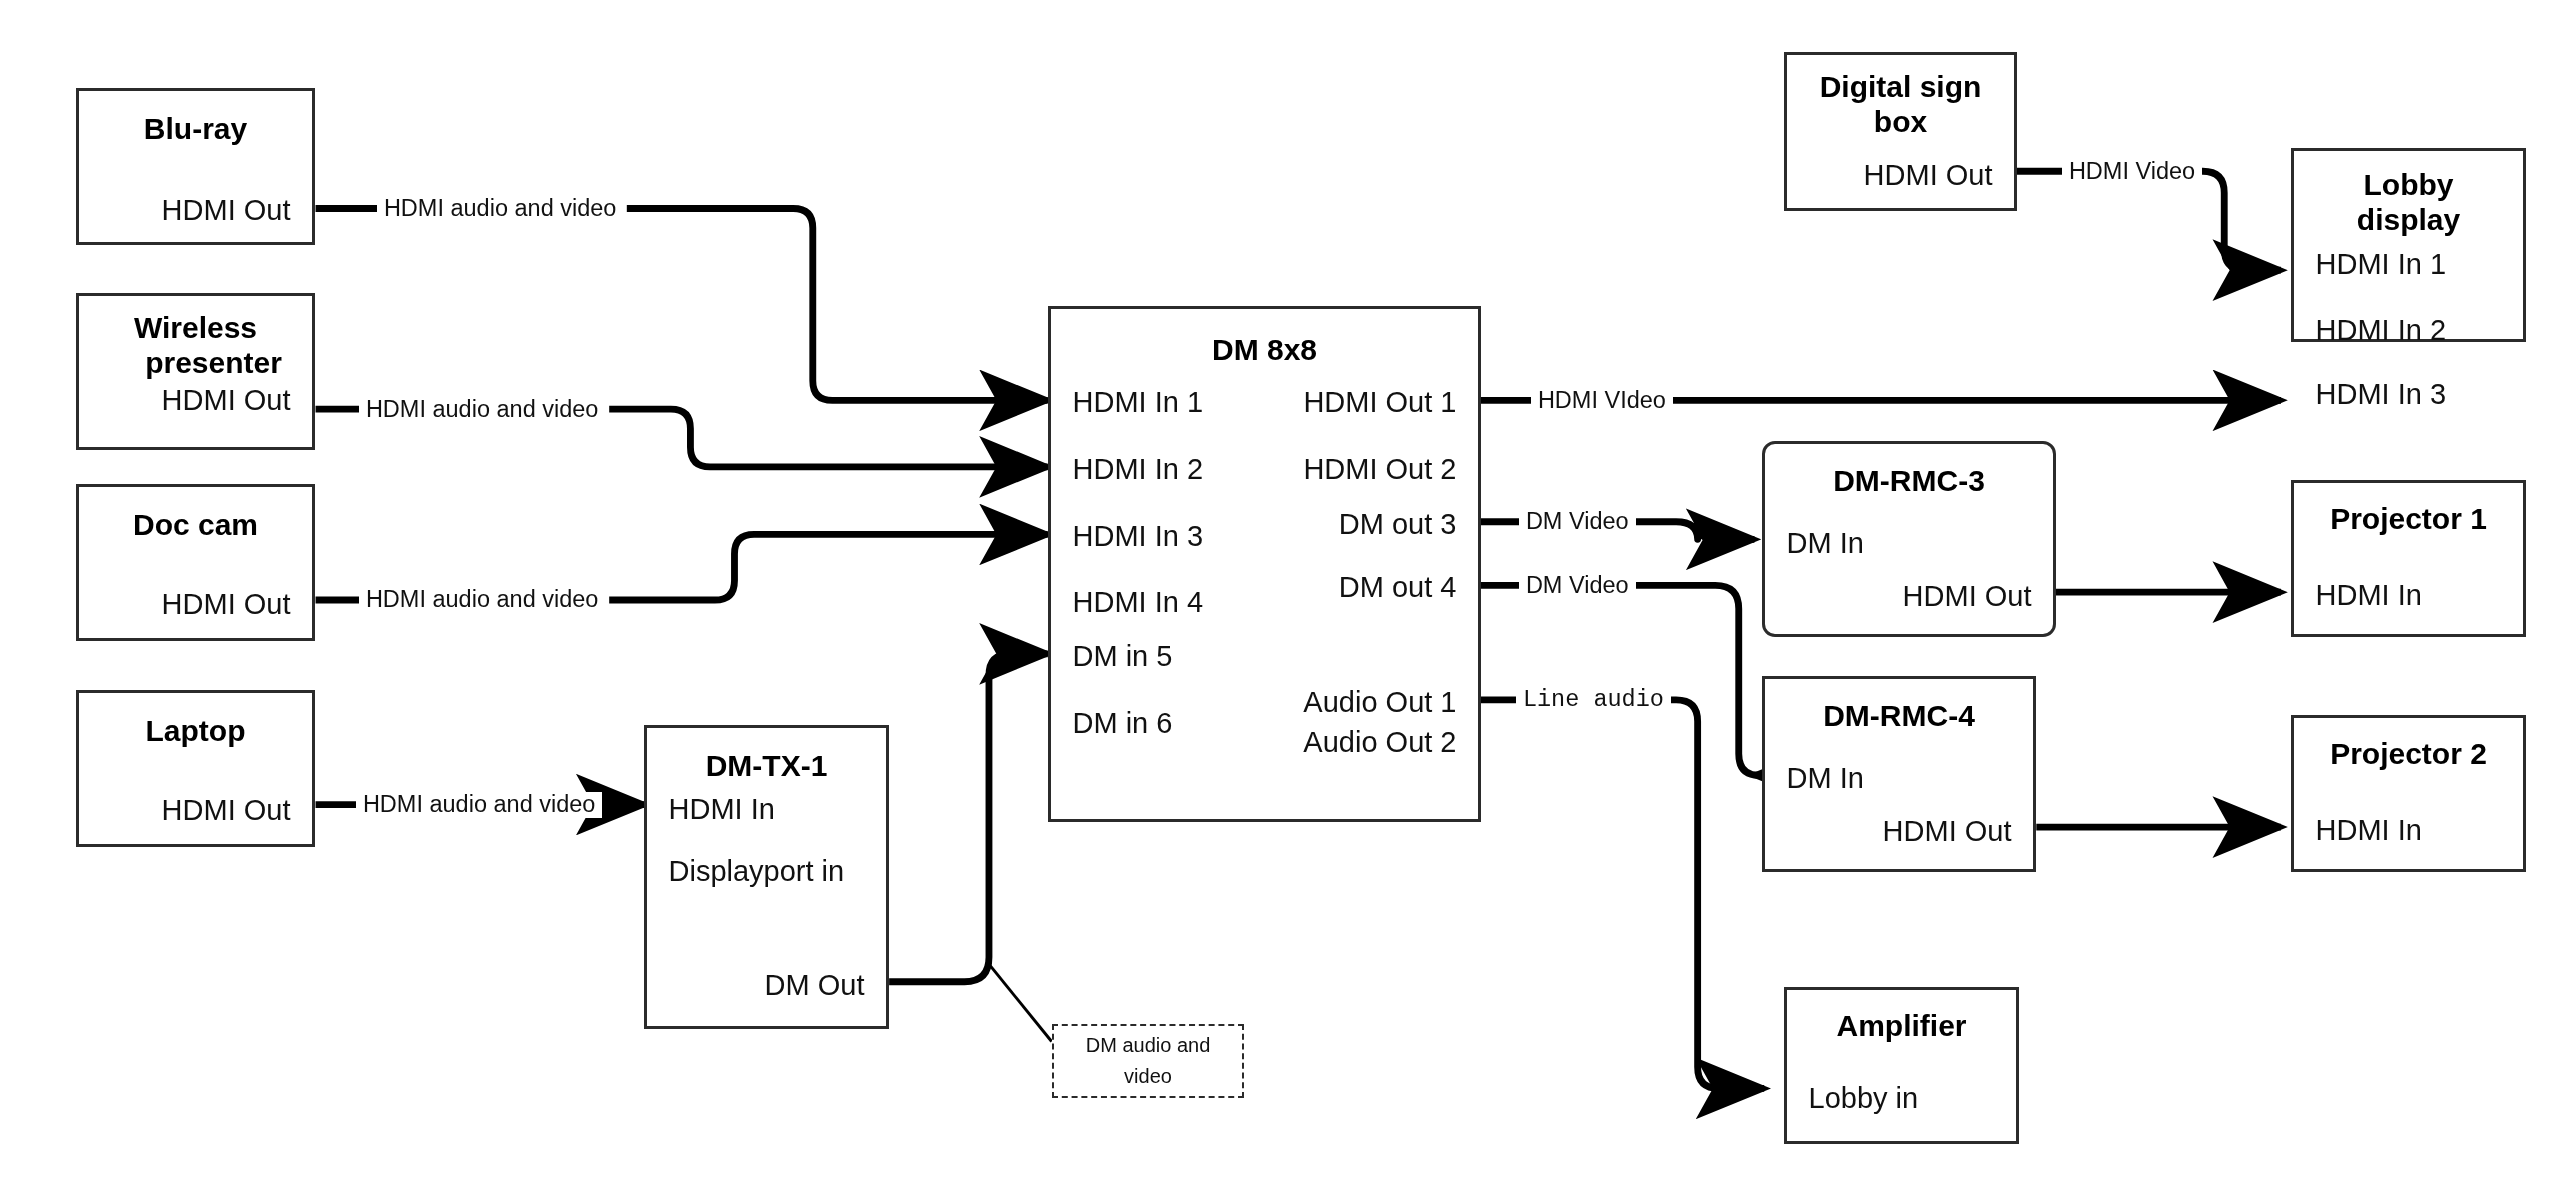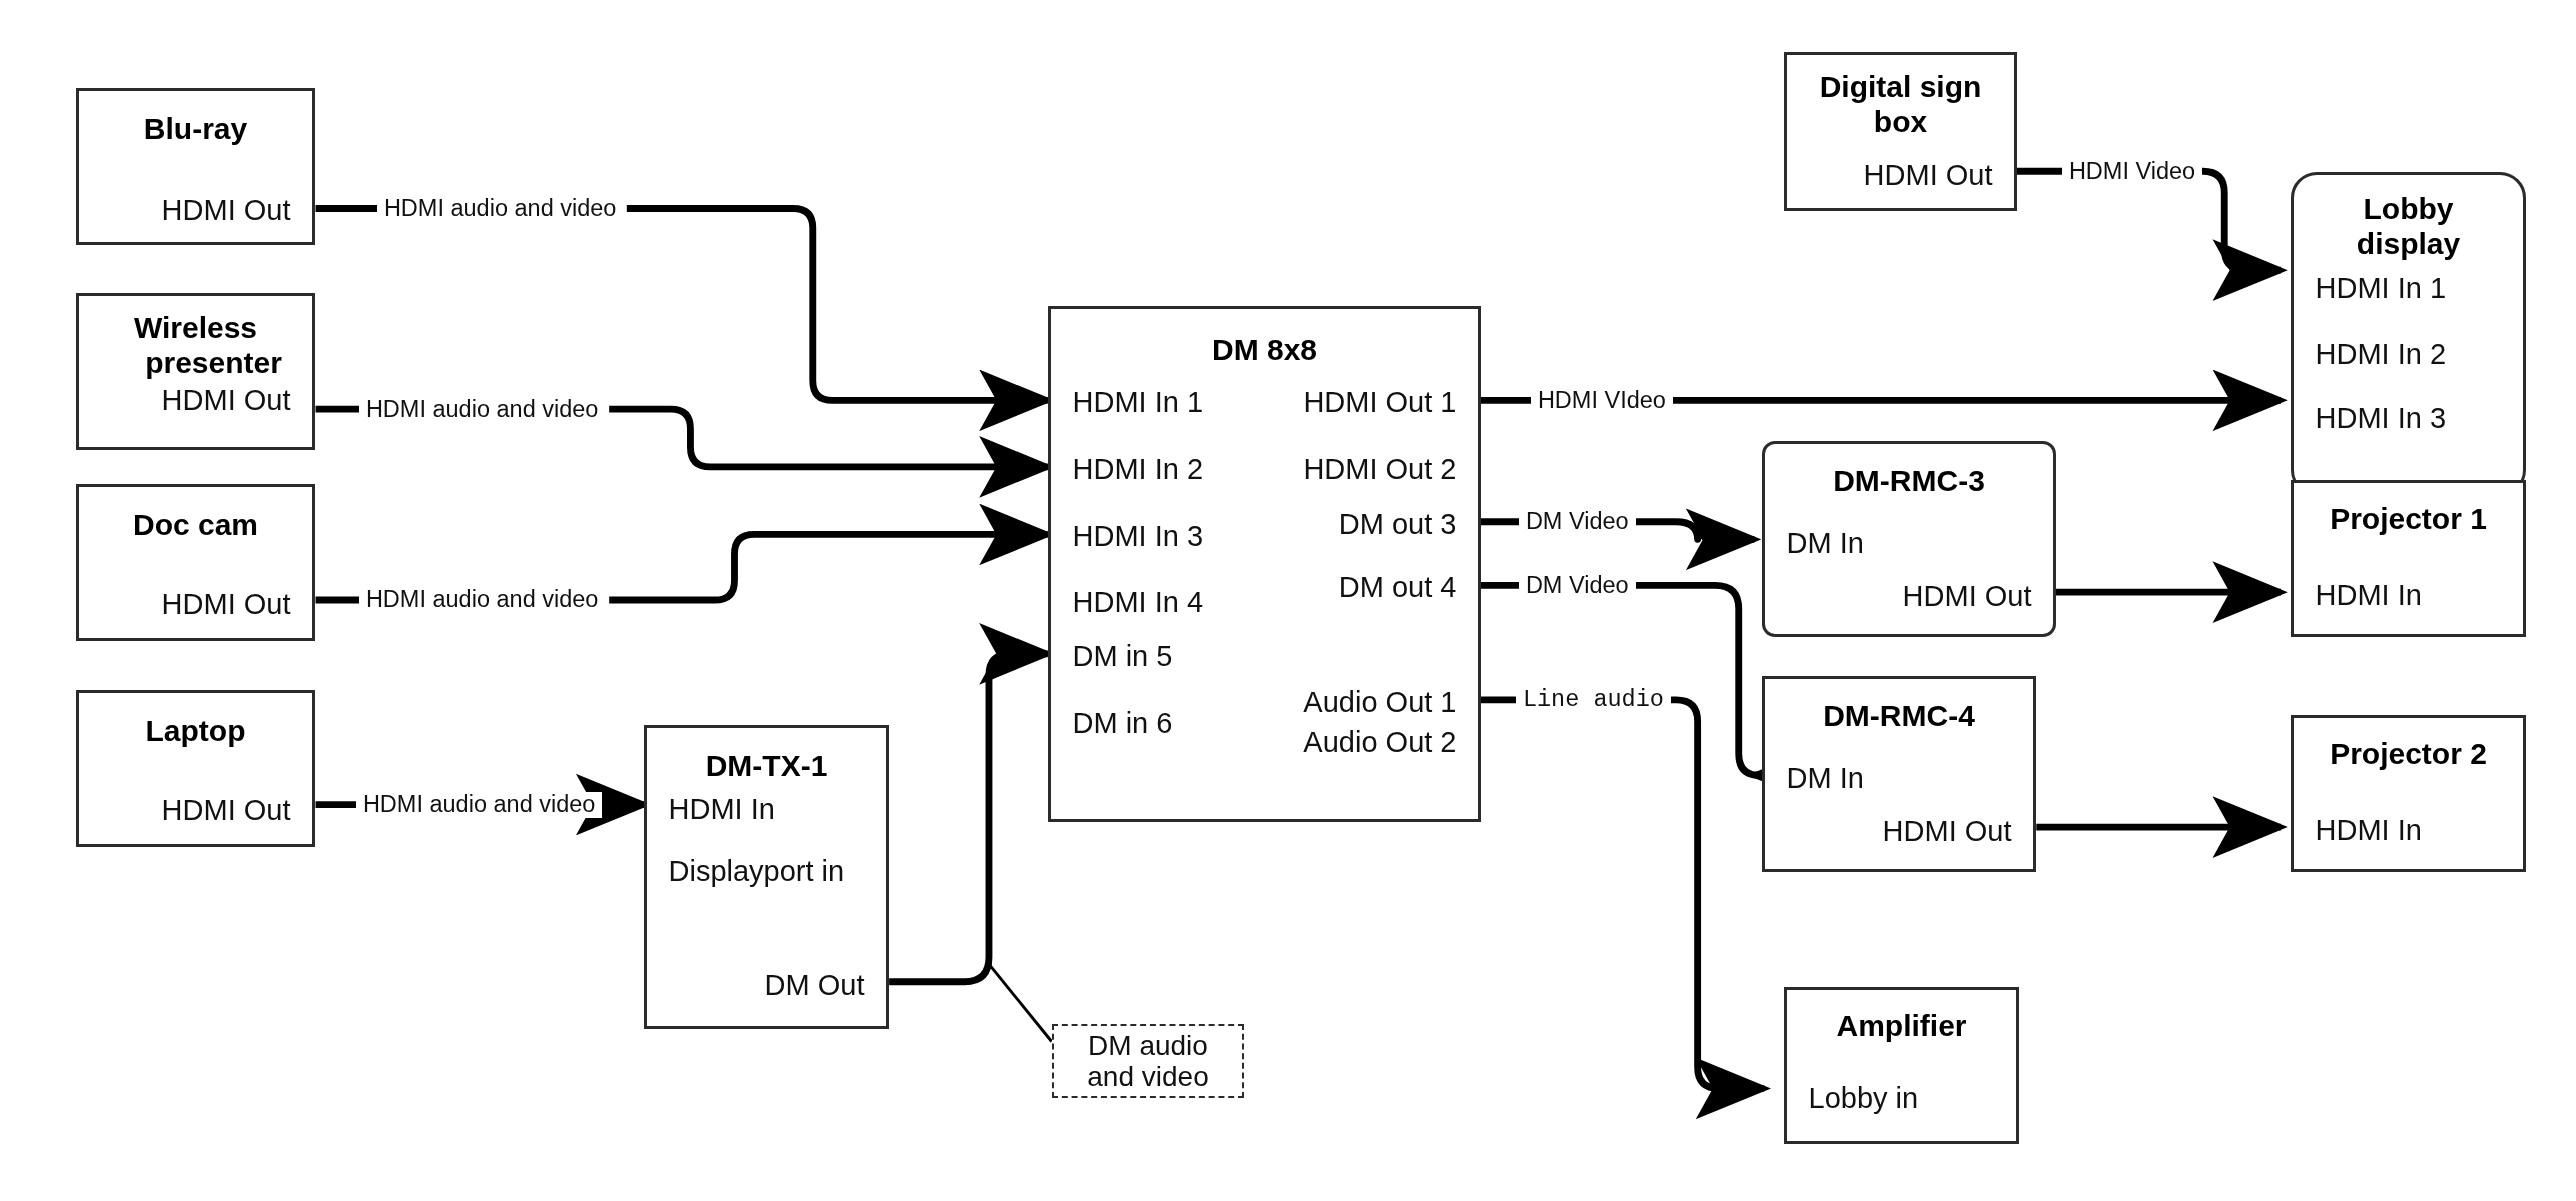--- a/index.html
+++ b/index.html
@@ -14,21 +14,21 @@
   }
   .port{position:absolute;font-size:29px;line-height:33px;color:#111;white-space:nowrap;}
   .port.left{left:21.5px;text-align:left;}
   .port.right{right:21.5px;text-align:right;}
 
   .wirelabel{position:absolute;font-size:23.5px;line-height:25.5px;color:#111;
     background:#ffffff;padding:0 6.9px;white-space:nowrap;}
 
   .callout{position:absolute;box-sizing:border-box;border:2px dashed #2b2b2b;background:#fff;
     display:flex;align-items:center;justify-content:center;text-align:center;
-    font-size:28px;line-height:31px;color:#111;padding:3.9px 7.8px;}
+    font-size:20px;line-height:31px;color:#111;padding:3.9px 7.8px;}
 </style>
 </head>
 <body>
 
 <div id="stage">
 
   <svg class="wires" viewBox="0 0 2631 1227">
     <defs>
       <marker id="ah" markerWidth="11" markerHeight="9" refX="10" refY="4.5" orient="auto" markerUnits="strokeWidth">
         <path d="M0,0 L11,4.5 L0,9 L2.5,4.5 Z" fill="#000"></path>
@@ -117,21 +117,21 @@
     <div class="port right" style="top:377px;">Audio Out 1</div>
     <div class="port right" style="top:417px;text-align:right;">Audio Out 2</div>
   </div>
 
   <div class="node" style="left:1784px;top:52px;width:233px;height:159px;">
     <div class="title" style="top:12.7px;">Digital sign</div>
     <div class="title" style="top:48px;">box</div>
     <div class="port right" style="top:104px;">HDMI Out</div>
   </div>
 
-  <div class="node" style="left:2291px;top:172px;width:235px;height:324px;border-radius:26px;">
+  <div class="node" style="left:2291px;top:148px;width:235px;height:194px;">
     <div class="title" style="top:14.7px;">Lobby</div>
     <div class="title" style="top:50px;">display</div>
     <div class="port left" style="top:97px;">HDMI In 1</div>
     <div class="port left" style="top:163px;">HDMI In 2</div>
     <div class="port left" style="top:227px;">HDMI In 3</div>
   </div>
 
   <div class="node" style="left:1762px;top:441px;width:294px;height:196px;border-radius:13px;">
     <div class="title" style="top:17.6px;">DM-RMC-3</div>
     <div class="port left" style="top:83px;">DM In</div>

